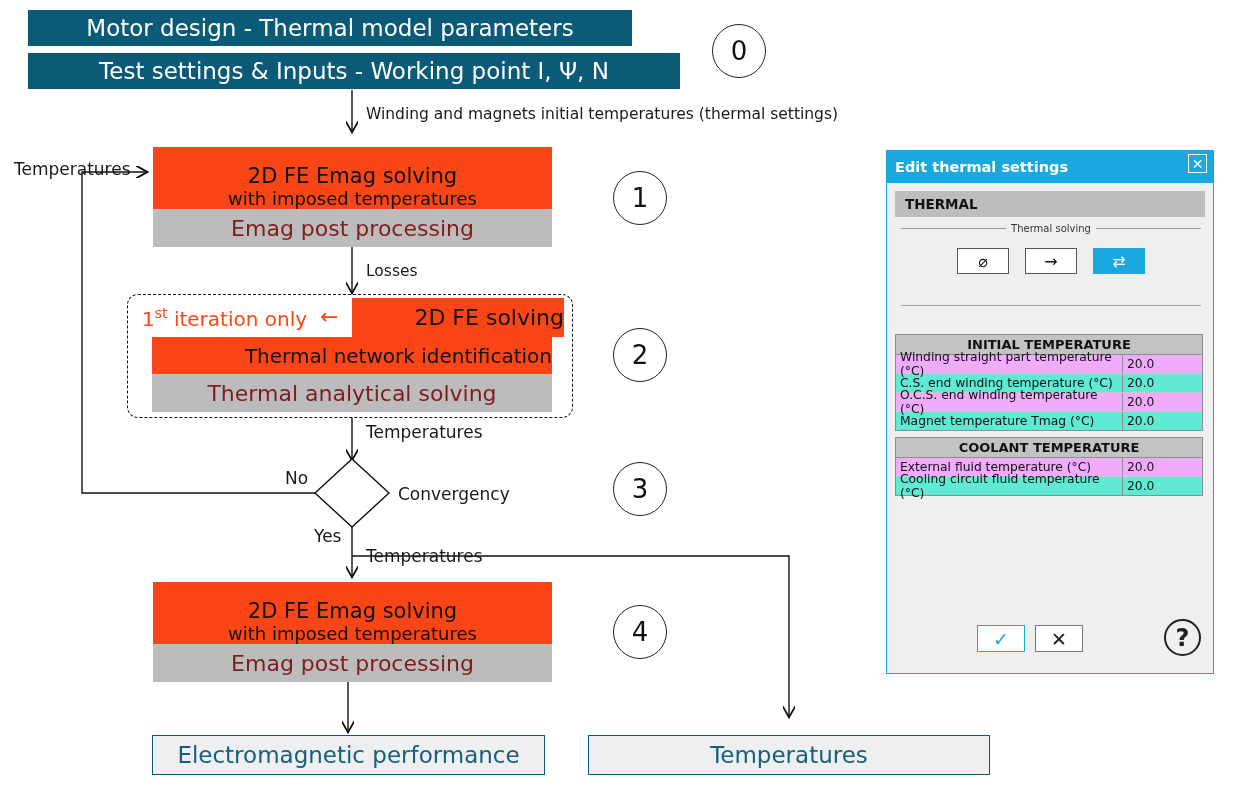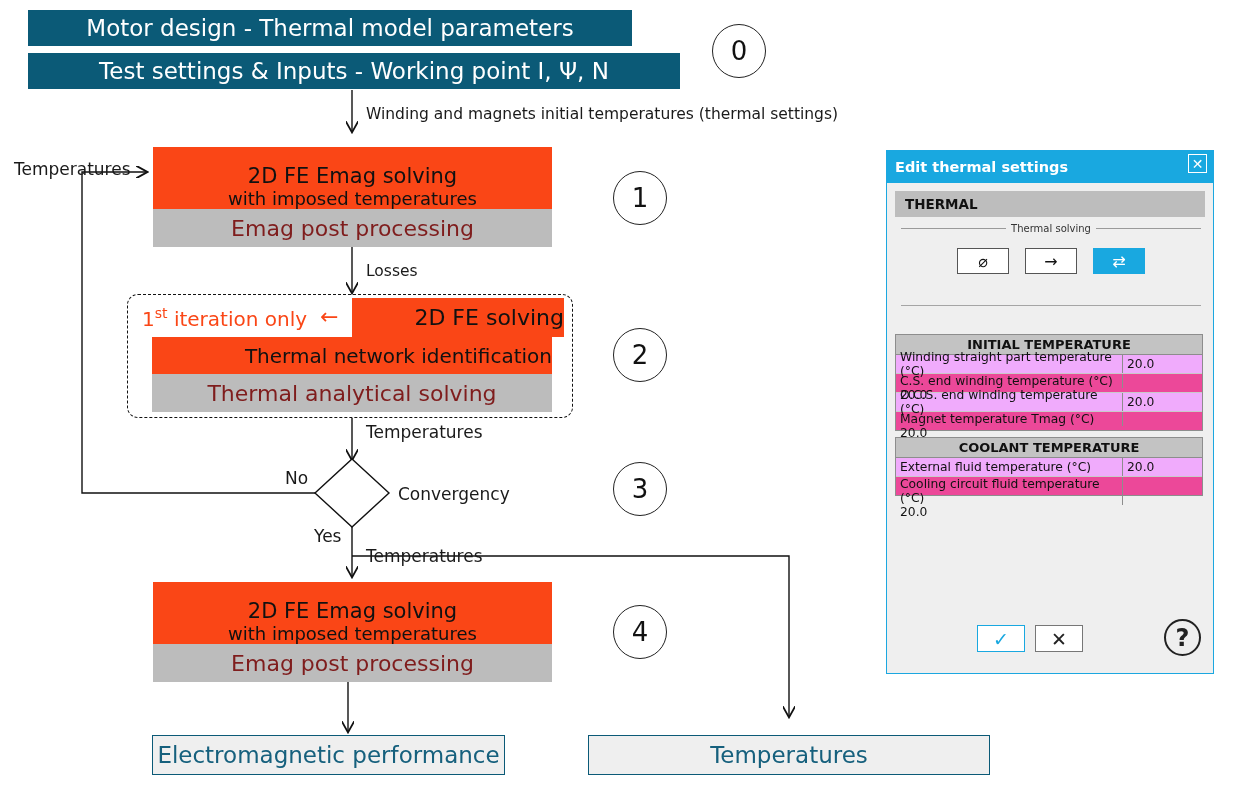--- a/index.html
+++ b/index.html
@@ -62,21 +62,21 @@
 
   .tbl{position:absolute;left:895px;width:308px;border:1.4px solid #8d8d8d;box-sizing:border-box;background:#fff;}
   .tbl .thead{background:#c3c3c3;color:#111;font-size:13px;font-weight:bold;text-align:center;
               height:19px;line-height:19px;border-bottom:1.2px solid #8d8d8d;}
   .tr{display:flex;height:18px;border-bottom:1px solid #c9c9c9;}
   .tr:last-child{border-bottom:none;}
   .tr .td-k{width:227px;font-size:12.3px;color:#111;padding-left:4px;box-sizing:border-box;
             border-right:1.2px solid #8d8d8d;display:flex;align-items:center;}
   .tr .td-v{flex:1;font-size:12.3px;color:#111;padding-left:4px;box-sizing:border-box;display:flex;align-items:center;}
   .tr.even{background:#f0abfc;}
-  .tr.odd{background:#ec4899;flex-direction:column;}
+  .tr.odd{background:#5eead4;}
 
   .dlg-footer{position:absolute;left:0;bottom:0;width:100%;height:62px;}
   .btn-ok{position:absolute;left:90px;top:14px;width:48px;height:27px;border:1.8px solid #19a8e0;
           background:#ffffff;box-sizing:border-box;display:flex;align-items:center;justify-content:center;
           color:#19a8e0;font-size:19px;}
   .btn-cancel{position:absolute;left:148px;top:14px;width:48px;height:27px;border:1.5px solid #777;
           background:#ffffff;box-sizing:border-box;display:flex;align-items:center;justify-content:center;
           color:#222;font-size:19px;}
   .btn-help{position:absolute;right:12px;top:8px;width:37px;height:37px;border:2.2px solid #222;border-radius:50%;
           background:#efefef;display:flex;align-items:center;justify-content:center;color:#222;
@@ -188,21 +188,21 @@
     <span class="l1">2D FE Emag solving</span>
     <span class="l2">with imposed temperatures</span>
   </div>
   <div class="blk grey" style="left:153px;top:644px;width:399px;height:38px;font-size:22px;">
     <span>Emag post processing</span>
   </div>
   <div class="num" style="left:613px;top:605px;">
     <span>4</span>
   </div>
 
-  <div class="blk resultbox" style="left:152px;top:735px;width:353px;height:40px;">
+  <div class="blk resultbox" style="left:152px;top:735px;width:393px;height:40px;">
     <span>Electromagnetic performance</span>
   </div>
   <div class="blk resultbox" style="left:588px;top:735px;width:402px;height:40px;">
     <span>Temperatures</span>
   </div>
 
   <div class="dialog">
 
     <div class="dlg-title">
       <span>Edit thermal settings</span>

